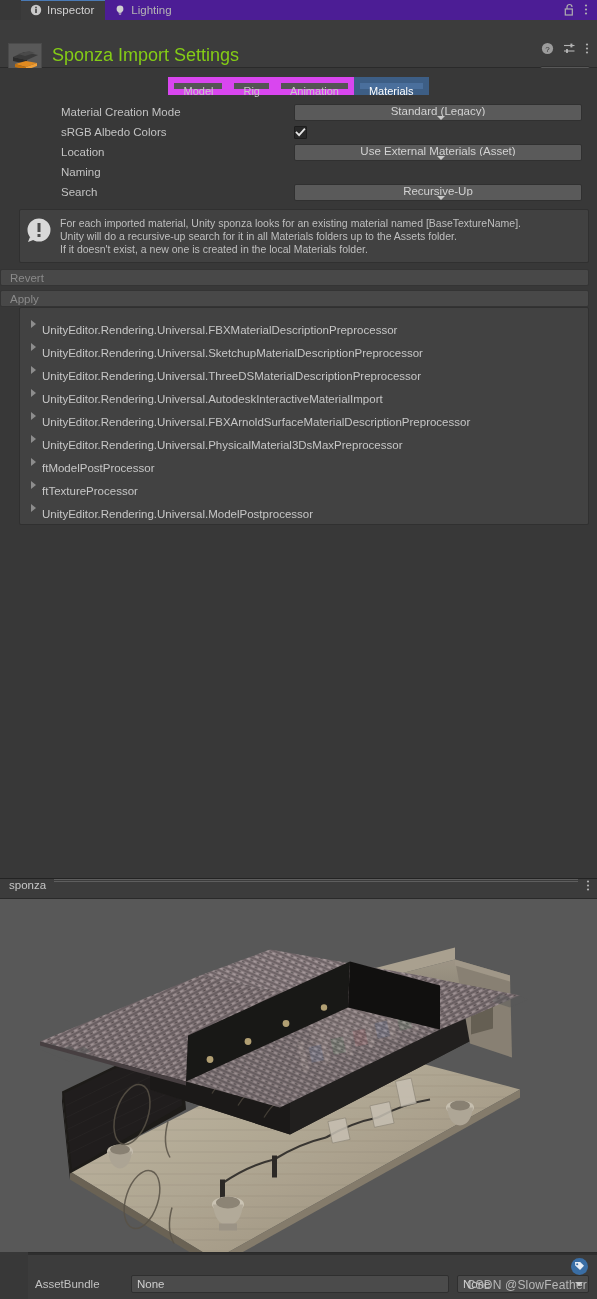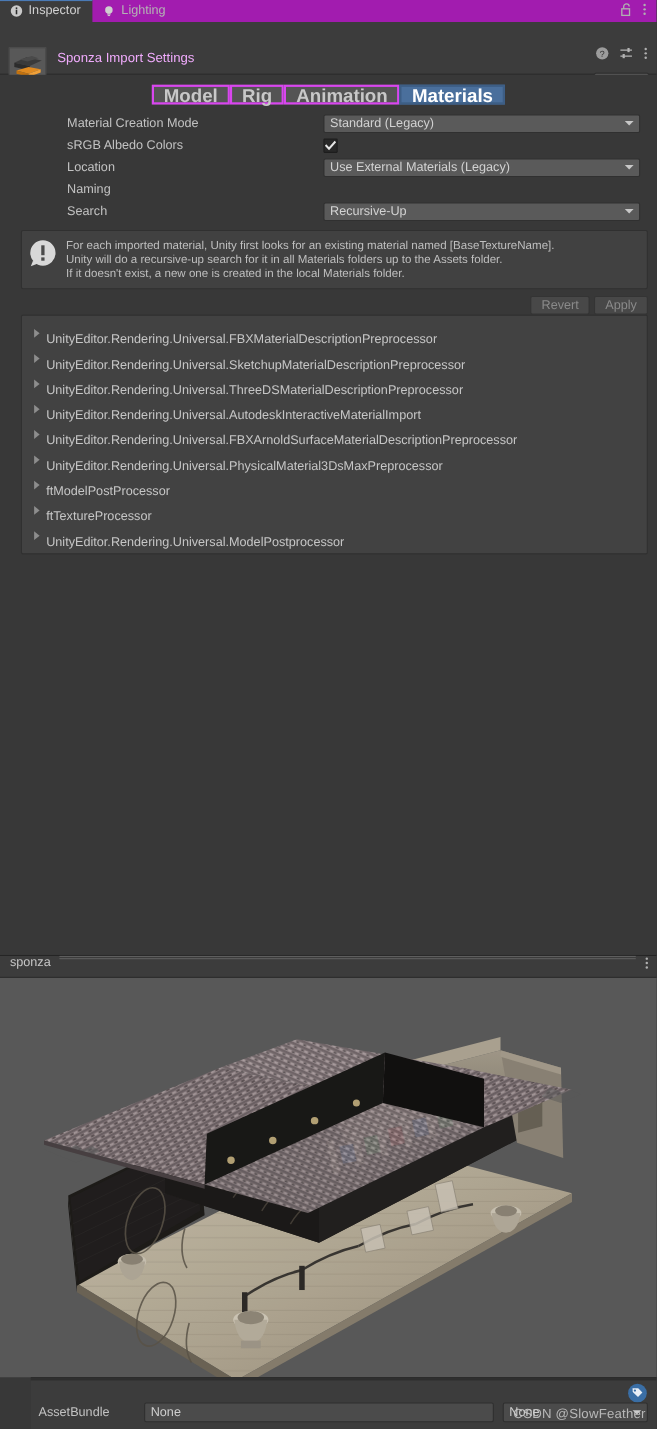--- a/index.html
+++ b/index.html
@@ -10,22 +10,22 @@
     font-family: "Liberation Sans", sans-serif;
     font-size: 11.5px;
     color: #c4c4c4;
     overflow: hidden;
     -webkit-font-smoothing: antialiased;
   }
   .app { width: 597px; height: 1299px; position: relative; display: flex; flex-direction: column; }
 
   
   .tabbar {
-    height: 20px; background: #a21caf;
-    display: flex; align-items: stretch; position: relative; flex: 0 0 auto;
+    height: 20px; background: #4c1d95;
+    display: flex; align-items: stretch; position: relative; flex: 0 0 auto; margin-left: 21px;
   }
   .wtab {
     display: flex; align-items: center; gap: 5px;
     padding: 0 11px 0 9px; font-size: 11.5px; color: #b4b4b4;
     position: relative; cursor: default;
   }
   .wtab.active { background: #3c3c3c; color: #d2d2d2; }
   .wtab.active::after {
     content:""; position: absolute; left:0; right:0; top:0; height:1px; background:#4a7ab5;
   }
@@ -37,21 +37,21 @@
   
   .header {
     background: #3c3c3c; height: 48px; position: relative; flex: 0 0 auto;
     border-bottom: 1px solid #2a2a2a;
   }
   .hdr-thumb {
     position:absolute; left:8px; top:23px; width:34px; height:34px;
     background:#595959; border:1px solid #4a4a4a; overflow:hidden;
   }
   .hdr-title {
-    position:absolute; left:52px; top:25px; font-size:12px; color:#f0abfc;
+    position:absolute; left:52px; top:25px; font-size:18px; color:#84cc16;
   }
   .hdr-icons {
     position:absolute; right:8px; top:22px; display:flex; align-items:center; gap:9px;
   }
   .open-btn {
     position:absolute; right:7px; top:46px; height:17px; padding:0 10px;
     background:#585858; border:1px solid #303030; border-radius:2px;
     color:#d4d4d4; font-size:11.5px; line-height:15px; cursor:default;
   }
 
@@ -59,57 +59,57 @@
   .body {
     background:#383838; flex:1 1 auto; position:relative; overflow:hidden;
   }
 
   
   .tabstrip {
     display:flex; justify-content:center; align-items:center;
     padding-top:9px; padding-bottom:7px; gap:1px;
   }
   .ttab {
-    height:18px; line-height:17px; padding:0 9px; font-size:17px;
-    background:#545454; color:#c8c8c8; border:2px solid #d946ef;
-    cursor:default; white-space:nowrap;font-weight:bold;
+    height:18px; line-height:17px; padding:0 9px; font-size:11px;
+    background:#545454; color:#c8c8c8; border:6px solid #d946ef;
+    cursor:default; white-space:nowrap;
   }
   .ttab + .ttab { margin-left:-1px; }
   .ttab.sel { background:#4a6f9c; color:#ffffff; border-color:#3d5e85; }
 
   
   .rows { padding: 0 7px 0 0; }
   .row { display:flex; align-items:center; height:20px;margin-left:42px; }
   .row .lbl { width:252px; padding-left:19px; font-size:11.5px; color:#c2c2c2; }
   .ctrl-wrap { flex:1 1 auto; padding-right:8px; }
   .popup {
     height:17px; background:#5a5a5a; border:1px solid #303030; border-radius:2px;
     display:flex; align-items:center; padding:0 5px; font-size:11.5px; color:#d2d2d2;
-    position:relative; cursor:default;
+    position:relative; cursor:default;flex-direction:column;
   }
   .popup .ptxt { flex:1 1 auto; white-space:nowrap; overflow:hidden; }
   .caret {
     width:0;height:0;border-left:4px solid transparent;border-right:4px solid transparent;
     border-top:4px solid #c8c8c8; margin-left:5px;
   }
   .cbox {
     width:13px;height:13px;background:#282828;border:1px solid #1d1d1d;border-radius:1px;
     display:flex;align-items:center;justify-content:center;cursor:default;
   }
 
   
   .helpbox {
     margin:7px 8px 0 19px; background:#414141; border:1px solid #303030; border-radius:2px;
     display:flex; gap:8px; padding:6px 7px 6px 6px; align-items:flex-start;
   }
   .help-ico { flex:0 0 auto; width:26px; height:26px; margin-top:1px; }
   .help-lines { font-size:10.5px; line-height:13px; color:#bfbfbf; padding-top:1px; }
 
   
-  .ra { display:flex; justify-content:flex-end; gap:4px; padding:6px 8px 0 0; }
+  .ra { display:flex; justify-content:flex-end; gap:4px; padding:6px 8px 0 0;flex-direction:column; }
   .btn-dim {
     height:17px; padding:0 9px; line-height:16px; font-size:11.5px;
     background:#484848; border:1px solid #343434; border-radius:2px; color:#8a8a8a;
     cursor:default;
   }
 
   
   .foldout { display:flex; align-items:center; gap:5px; padding:8px 0 4px 10px; }
   .tri-down { width:0;height:0;border-left:5px solid transparent;border-right:5px solid transparent;border-top:6px solid #b6b6b6; }
   .foldout-lbl { font-size:11.5px; font-weight:bold; color:#ccc; }
@@ -265,21 +265,21 @@
                 <path d="M1.6 5.5 L4.1 8.2 L9.3 2.3" stroke="#e6e6e6" stroke-width="1.8" fill="none" stroke-linecap="square"></path>
               </svg>
           </div>
         </div>
       </div>
 
       <div class="row">
         <div class="lbl">Location</div>
         <div class="ctrl-wrap">
           <div class="popup">
-            <span class="ptxt">Use External Materials (Legacy)</span>
+            <span class="ptxt">Use External Materials (Asset)</span>
             <span class="caret"></span>
           </div>
         </div>
       </div>
 
       <div class="row">
         <div class="lbl">Naming</div>
       </div>
 
       <div class="row">
@@ -297,21 +297,21 @@
     <div class="helpbox">
       <span class="help-ico">
         <svg width="26" height="26" viewBox="0 0 26 26">
           <path d="M13 1.5a11.5 11.5 0 100 23 11.5 11.5 0 000-23z" fill="#d8d8d8"></path>
           <path d="M4 20 L2 25 L8.5 22.5 Z" fill="#d8d8d8"></path>
           <rect x="11.5" y="6" width="3" height="9" fill="#4a4a4a"></rect>
           <rect x="11.5" y="17" width="3" height="3" fill="#4a4a4a"></rect>
         </svg>
       </span>
       <div class="help-lines">
-        <div>For each imported material, Unity first looks for an existing material named [BaseTextureName].</div>
+        <div>For each imported material, Unity sponza looks for an existing material named [BaseTextureName].</div>
         <div>Unity will do a recursive-up search for it in all Materials folders up to the Assets folder.</div>
         <div>If it doesn't exist, a new one is created in the local Materials folder.</div>
       </div>
     </div>
 
     <div class="ra">
       <div class="btn-dim">Revert</div>
       <div class="btn-dim">Apply</div>
     </div>
 

